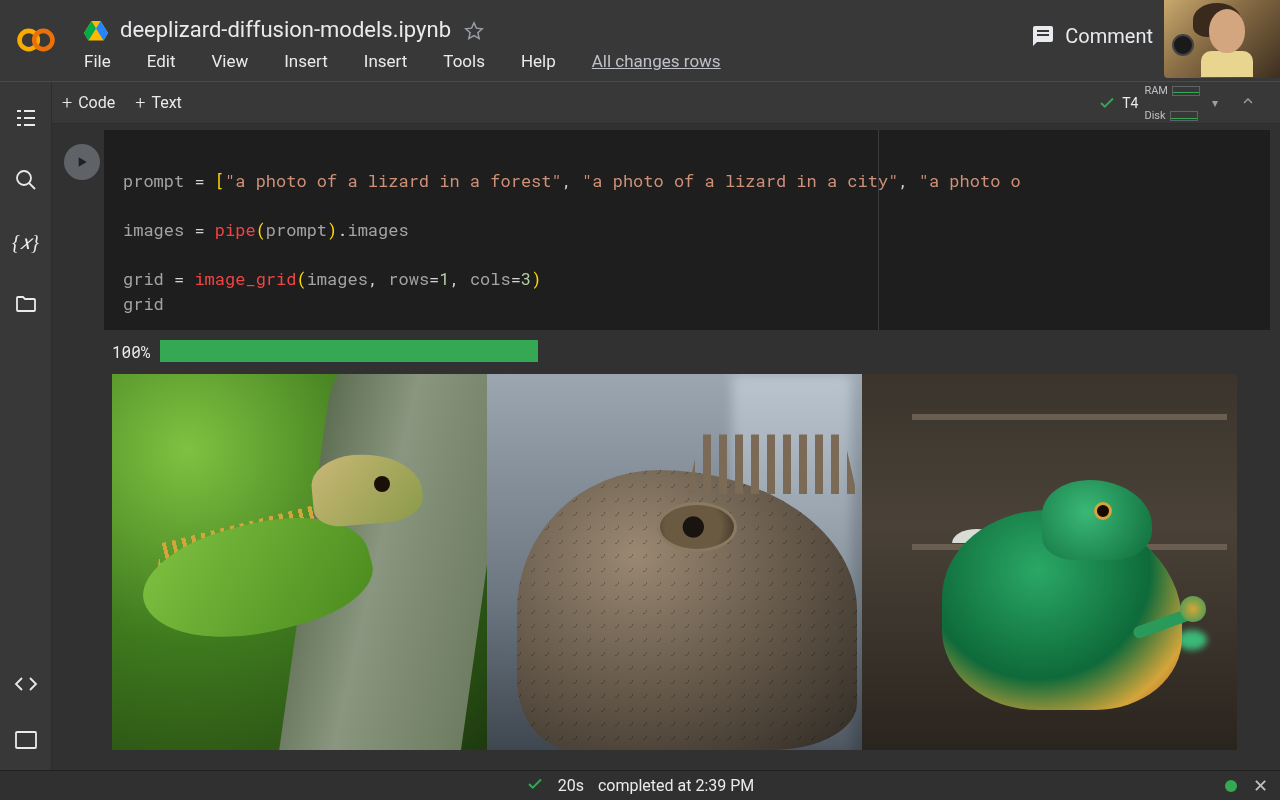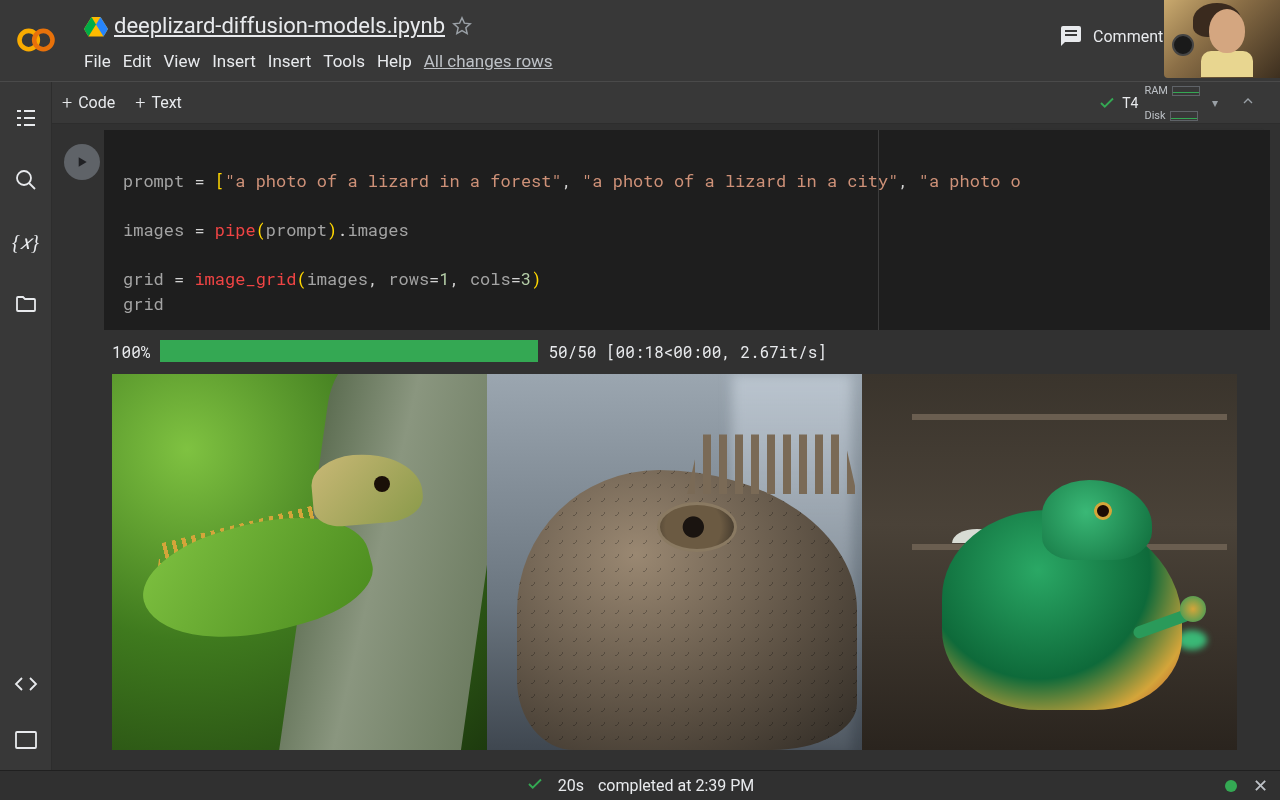--- a/index.html
+++ b/index.html
@@ -15,31 +15,31 @@
 .header {
   height: 82px;
   background: #383838;
   border-bottom: 1px solid #4a4a4a;
   display: flex; flex-direction: column;
   padding-left: 84px;
   position: relative;
 }
 .logo { position: absolute; left: 14px; top: 18px; width: 44px; height: 44px; }
 .logo svg { width: 44px; height: 44px; }
-.title-row { display: flex; align-items: center; height: 42px; padding-top: 10px; gap: 6px; text-decoration: underline; }
+.title-row { display: flex; align-items: flex-end; height: 42px; padding-top: 10px; gap: 12px; }
 .drive-icon { width: 24px; height: 24px; }
 .drive-icon svg { width: 100%; height: 100%; }
 .notebook-title { font-size: 22px; color: #e8eaed; }
 .star-icon { width: 22px; height: 22px; fill: none; stroke: #9aa0a6; stroke-width: 1.6; }
-.menubar { display: flex; gap: 12px; height: 40px; align-items: center; font-size: 17px; color: #e8eaed; }
+.menubar { display: flex; gap: 36px; height: 40px; align-items: center; font-size: 17px; color: #e8eaed; }
 .menubar .mi { cursor: pointer; }
 .menubar .saved { color: #bdc1c6; text-decoration: underline; }
 
 .header-right { position: absolute; right: 14px; top: 24px; display: flex; align-items: center; gap: 28px; }
-.hdr-btn { display: flex; align-items: center; gap: 10px; font-size: 16px; color: #e8eaed; cursor: pointer; }
+.hdr-btn { display: flex; align-items: center; gap: 10px; font-size: 20px; color: #e8eaed; cursor: pointer; }
 .hdr-btn svg { width: 24px; height: 24px; fill: #e8eaed; }
 
 .webcam-thumb { position: absolute; right: 0; top: 0; width: 116px; height: 78px; background: linear-gradient(135deg,#c9a96e 0%,#8b6f47 40%,#3d2f1f 100%); border-radius: 0 0 0 4px; overflow: hidden; }
 .webcam-person { position:absolute; left:30%; top:12%; width:56px; height:66px; }
 .webcam-face { width:36px; height:44px; background:#d4a680; border-radius:50% 50% 48% 48%; position:relative; margin:0 auto;}
 .webcam-hair { position:absolute; top:-6px; left:-6px; width:48px; height:34px; background:#3a2a1e; border-radius:50% 50% 30% 30%; }
 .webcam-body { width:52px; height:26px; background:#e8d690; border-radius:10px 10px 0 0; margin:-2px auto 0;}
 .mic { position:absolute; left:8px; top:34px; width:22px; height:22px; background:#1a1a1a; border-radius:50%; border:2px solid #444;}
 
 
@@ -351,21 +351,20 @@
 
 <span class="tok-id">images</span><span class="tok-op"> = </span><span class="tok-fn">pipe</span><span class="tok-br">(</span><span class="tok-id">prompt</span><span class="tok-br">)</span><span class="tok-pun">.</span><span class="tok-id">images</span>
 
 <span class="tok-id">grid</span><span class="tok-op"> = </span><span class="tok-fn">image_grid</span><span class="tok-br">(</span><span class="tok-id">images</span><span class="tok-pun">, </span><span class="tok-id">rows</span><span class="tok-op">=</span><span class="tok-num">1</span><span class="tok-pun">, </span><span class="tok-id">cols</span><span class="tok-op">=</span><span class="tok-num">3</span><span class="tok-br">)</span>
 <span class="tok-id">grid</span></div>
 
     <div class="output">
       <div class="prog-row">
         <span>100%</span>
         <div class="prog-bar"></div>
-        <span> 50/50 [00:18&lt;00:00, 2.67it/s]</span>
       </div>
       <div class="images-row">
         <div class="gen-img img1">
           <div class="branch"></div>
             <div class="spines"></div>
             <div class="liz-body"></div>
             <div class="liz-head"></div>
             <div class="liz-eye"></div>
         </div>
         <div class="gen-img img2">

